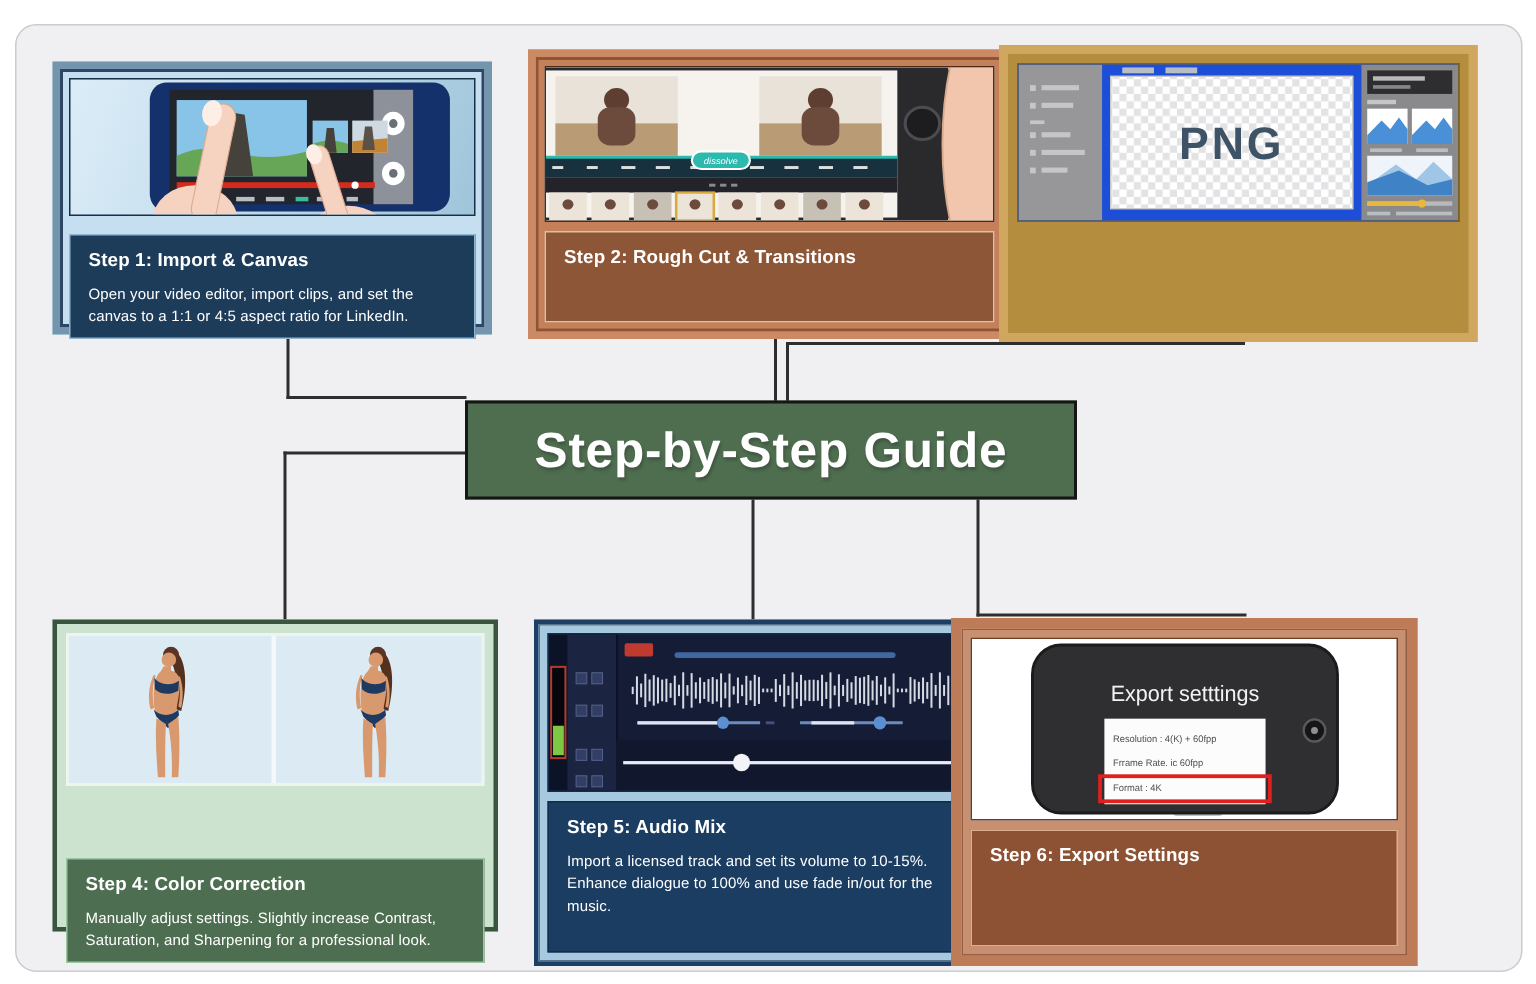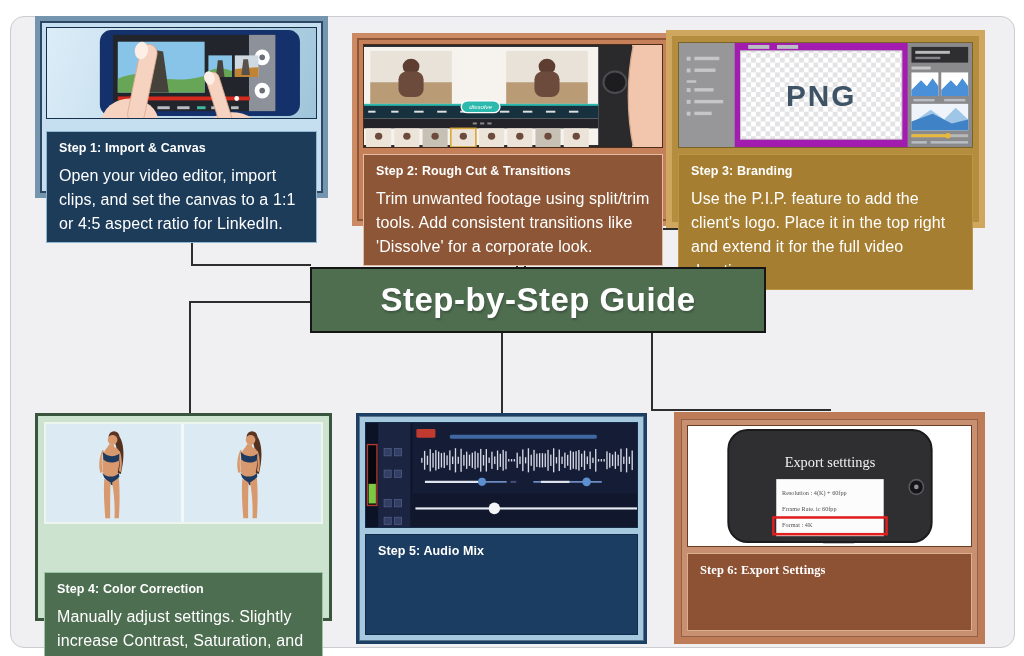--- a/index.html
+++ b/index.html
@@ -27,34 +27,34 @@
   .card.s4{border-width:3px;gap:48px;}
   .card.s5{border-width:3px;box-shadow:inset 0 0 0 1px rgba(10,30,55,.5);}
   .card.s6{border-width:7px;box-shadow:inset 0 0 0 1px rgba(80,40,20,.45);}
   .illo{
     position:relative;flex:none;overflow:hidden;
     border:1px solid var(--iborder);box-sizing:border-box;
   }
   .illo svg{display:block;width:100%;height:100%;}
   .illo1{height:92px;background:linear-gradient(110deg,#dcedf8 0%,#c3dcec 45%,#9fc5da 100%);}
   .illo2{height:104px;background:#f7f3ee;}
-  .illo3{height:106px;background:#a21caf;}
+  .illo3{height:106px;background:#1d4ed8;}
   .illo4{height:102px;background:#dcebf3;border-width:2px;}
   .illo5{height:106px;background:#151c36;}
   .illo6{height:122px;background:#ffffff;}
   .caption{
     flex:1;box-sizing:border-box;color:#fff;
     background:var(--panel);border:1px solid var(--pborder);
     padding:7px 12px 6px 12px;
   }
   .caption h3{margin:2px 0 9px 0;font-size:12.5px;font-weight:bold;letter-spacing:.1px;}
-  .caption p{margin:0;font-size:16px;line-height:1.5;letter-spacing:.1px;}
+  .caption p{margin:0;font-size:10px;line-height:1.5;letter-spacing:.1px;}
   
   .title-box{
-    position:absolute;left:310px;top:267px;width:456px;height:66px;z-index:3;
+    position:absolute;left:310px;top:267px;width:408px;height:66px;z-index:3;
     background:var(--tbg,#4e6e4f);border:2px solid var(--tborder,#161616);
     box-sizing:border-box;display:flex;align-items:center;justify-content:center;
     color:var(--ttext,#ffffff);font-size:33px;font-weight:bold;letter-spacing:.5px;
     text-shadow:1px 2px 2px rgba(40,40,40,.35);
   }
   .dash{fill:#b9bec4;}
 </style>
 </head>
 <body>
 
@@ -72,21 +72,21 @@
 
   <div class="conn" style="left:189px;top:301px;width:122px;height:2px;"></div>
   <div class="conn" style="left:189px;top:301px;width:2px;height:112px;"></div>
 
   <div class="conn" style="left:501px;top:333px;width:2px;height:80px;"></div>
 
   <div class="conn" style="left:651px;top:333px;width:2px;height:78px;"></div>
   <div class="conn" style="left:651px;top:409px;width:180px;height:2px;"></div>
 </div>
 
-<div class="card s1" style="left: 35px; top: 16px; width: 293px; height: 182px; gap: 12px; --frame: #7395ad; --bg: #c6dff0; --panel: #1d3c5a; --pborder: #8fb7d2; --iborder: #16304a;">
+<div class="card s1" style="left: 35px; top: 41px; width: 293px; height: 182px; gap: 12px; --frame: #7395ad; --bg: #c6dff0; --panel: #1d3c5a; --pborder: #8fb7d2; --iborder: #16304a;">
   <div class="illo illo1">
     <svg viewBox="0 0 285 92" preserveAspectRatio="none">
       <rect x="56" y="2" width="212" height="88" rx="12" fill="#14316b"></rect>
       <rect x="70" y="7" width="172" height="78" fill="#23252d"></rect>
       <rect x="214" y="7" width="28" height="78" fill="#8d9199"></rect>
       <circle cx="228" cy="30" r="8" fill="#ffffff"></circle>
         <circle cx="228" cy="30" r="3" fill="#6a6e75"></circle>
       <circle cx="228" cy="64" r="8" fill="#ffffff"></circle>
         <circle cx="228" cy="64" r="3" fill="#6a6e75"></circle>
       <rect x="75" y="14" width="92" height="52" fill="#87c4e8"></rect>
@@ -183,21 +183,20 @@
             <circle cx="203" cy="93" r="3.5"></circle>
         </g>
       </g>
       <circle cx="240" cy="38" r="11" fill="#1d1d20" stroke="#4c4c50" stroke-width="2"></circle>
       <path d="M258,-2 C251,32 251,72 258,106 L285,106 L285,-2 Z" fill="#f1c6ad"></path>
       <path d="M258,-2 C251,32 251,72 258,106" fill="none" stroke="#d9a98c" stroke-width="1.2"></path>
     </svg>
   </div>
   <div class="caption">
     <h3>Step 2: Rough Cut &amp; Transitions</h3>
-    <p>Trim unwanted footage using split/trim tools. Add consistent transitions like 'Dissolve' for a corporate look.</p>
   </div>
 </div>
 
 <div class="card s3" style="left: 666px; top: 30px; width: 319px; height: 198px; --frame: #cfa75e; --bg: #b48e3e; --panel: #a67e31; --pborder: #bd9544; --iborder: #7a6327;">
   <div class="illo illo3">
     <svg viewBox="0 0 305 106" preserveAspectRatio="none">
       <defs>
         <pattern id="checker" width="10" height="10" patternUnits="userSpaceOnUse">
           <rect width="10" height="10" fill="#ffffff"></rect>
           <rect width="5" height="5" fill="#e3e3e5"></rect>
@@ -241,24 +240,20 @@
         <rect x="242" y="62" width="59" height="27" fill="#eef4fa"></rect>
         <path d="M242,82 L262,68 L276,78 L288,66 L301,78 L301,89 L242,89 Z" fill="#9fc6e6"></path>
         <path d="M242,89 L242,80 L264,72 L284,82 L301,78 L301,89 Z" fill="#3f83c6"></path>
         <rect x="242" y="93" width="59" height="3" fill="#b9b9bb"></rect>
         <rect x="242" y="93" width="38" height="3" fill="#e7b83c"></rect>
         <circle cx="280" cy="94.5" r="2.8" fill="#e7b83c"></circle>
         <rect x="242" y="100" width="16" height="2.5" class="dash"></rect>
           <rect x="262" y="100" width="39" height="2.5" class="dash"></rect>
       </g>
     </svg>
-  </div>
-  <div class="caption">
-    <h3>Step 3: Branding</h3>
-    <p>Use the P.I.P. feature to add the client's logo. Place it in the top right and extend it for the full video duration.</p>
   </div>
 </div>
 
 <div class="title-box" style="--tbg: #4e6e4f; --tborder: #161616; --ttext: #ffffff;">Step-by-Step Guide</div>
 
 <div class="card s4" style="left: 35px; top: 413px; width: 297px; height: 208px; --frame: #3a553e; --bg: #cce3d0; --panel: #4d6e50; --pborder: #9cc6a2; --iborder: #edf5ee;">
   <div class="illo illo4">
     <svg viewBox="0 0 283 102" preserveAspectRatio="none">
       <defs>
         <g id="woman">
@@ -390,24 +385,25 @@
       <line x1="176" y1="60" x2="248" y2="60" stroke="#6b8cc0" stroke-width="2"></line>
       <line x1="184" y1="60" x2="214" y2="60" stroke="#dfe6f0" stroke-width="2.2"></line>
       <circle cx="232" cy="60" r="4.5" fill="#5b8fd0"></circle>
       <rect x="47" y="72" width="238" height="34" fill="#11182e"></rect>
       <rect x="52" y="86" width="233" height="2.2" fill="#e8ecf4"></rect>
       <circle cx="135" cy="87" r="6" fill="#f2f4f8"></circle>
     </svg>
   </div>
   <div class="caption">
     <h3>Step 5: Audio Mix</h3>
-  </div>
-</div>
-
-<div class="card s6" style="left: 674px; top: 412px; width: 311px; height: 232px; font-family: Liberation Serif, serif; --frame: #bd7b58; --bg: #c88f70; --panel: #8d5134; --pborder: #dcae90; --iborder: #6b3c24;">
+    <p>Import a licensed track and set its volume to 10-15%. Enhance dialogue to 100% and use fade in/out for the music.</p>
+  </div>
+</div>
+
+<div class="card s6" style="left: 634px; top: 412px; width: 311px; height: 232px; --frame: #bd7b58; --bg: #c88f70; --panel: #8d5134; --pborder: #dcae90; --iborder: #6b3c24;">
   <div class="illo illo6">
     <svg viewBox="0 0 295 122" preserveAspectRatio="none">
       <rect x="140" y="114" width="34" height="6" rx="2" fill="#c2c2c4"></rect>
       <rect x="42" y="4" width="212" height="114" rx="20" fill="#2f2f31" stroke="#1b1b1d" stroke-width="2"></rect>
       <text x="148" y="42" font-size="15" fill="#f2f2f2" text-anchor="middle">Export setttings</text>
       <rect x="92" y="54" width="112" height="58" fill="#fcfcfc"></rect>
       <text x="98" y="70" font-size="6.5" fill="#4f4f52">Resolution :  4(K)  +  60fpp</text>
       <text x="98" y="86" font-size="6.5" fill="#4f4f52">Frrame Rate. ic 60fpp</text>
       <text x="98" y="103" font-size="6.5" fill="#4f4f52">Format :      4K</text>
       <rect x="89" y="93" width="118" height="17" fill="none" stroke="#e01f1f" stroke-width="2.6"></rect>

